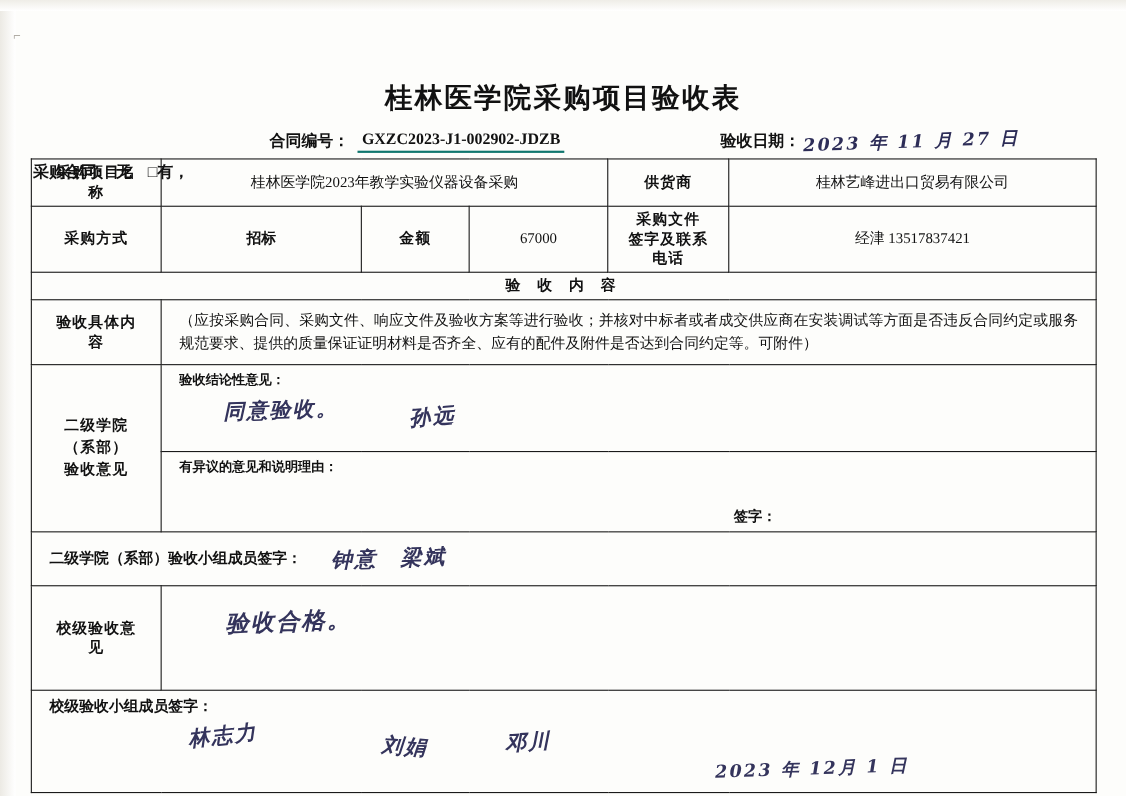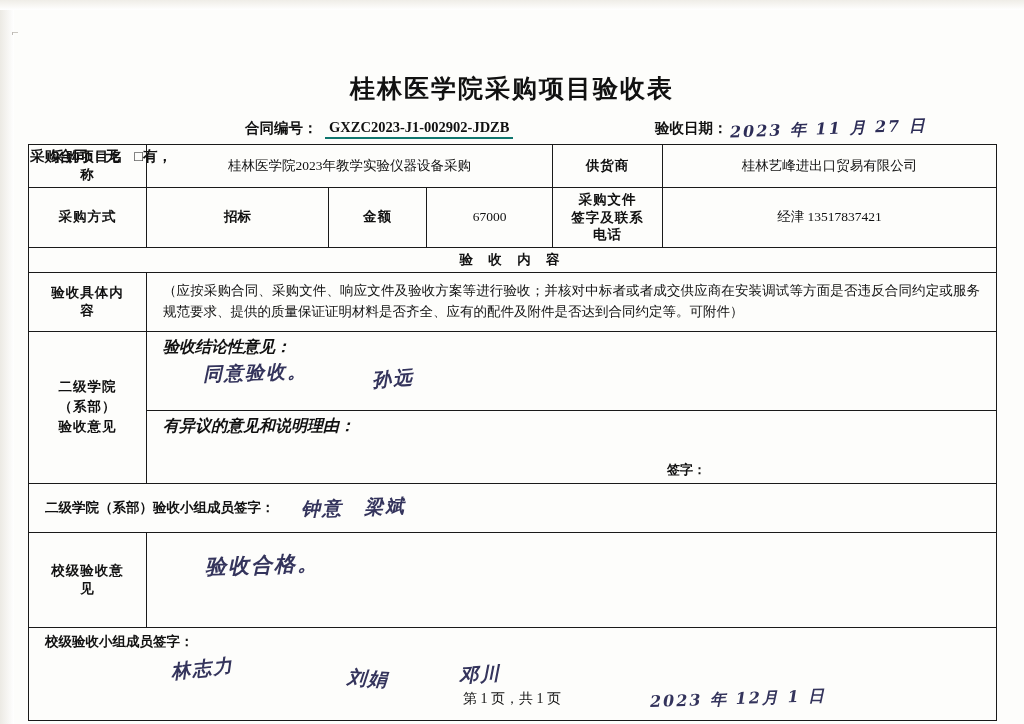--- a/index.html
+++ b/index.html
@@ -113,24 +113,23 @@
     padding: 6px 0;
   }
   .note-cell {
     font-size: 12.3px;
     line-height: 1.55;
     text-align: justify;
     vertical-align: top;
     padding: 6px 8px;
   }
   .sub-label {
-    font-size: 16px;
+    font-size: 12px;
     font-weight: bold;
     padding: 3px 6px;
-    font-style: italic;
   }
 
   .sign-right {
     text-align: right;
     font-size: 13px;
     font-weight: bold;
     padding-right: 50px;
   }
 
   
@@ -258,14 +257,13 @@
           <div class="bold" style="font-size:13.5px; padding:2px 0">校级验收小组成员签字：</div>
           <span class="hand blue md hand-abs" style="left:142px; top:28px; transform:rotate(-6deg);">林志力</span>
           <span class="hand blue md hand-abs" style="left:318px; top:38px; transform:rotate(4deg);">刘娟</span>
           <span class="hand blue md hand-abs" style="left:430px; top:34px; transform:rotate(-3deg);">邓川</span>
           <span class="hand blue sm stamp-date">2023 年 12月 1 日</span>
         </td>
       </tr>
     </tbody>
   </table>
 
-  <div class="footer">第 1 页，共 1 页</div>
 </div>
 
 </body></html>

